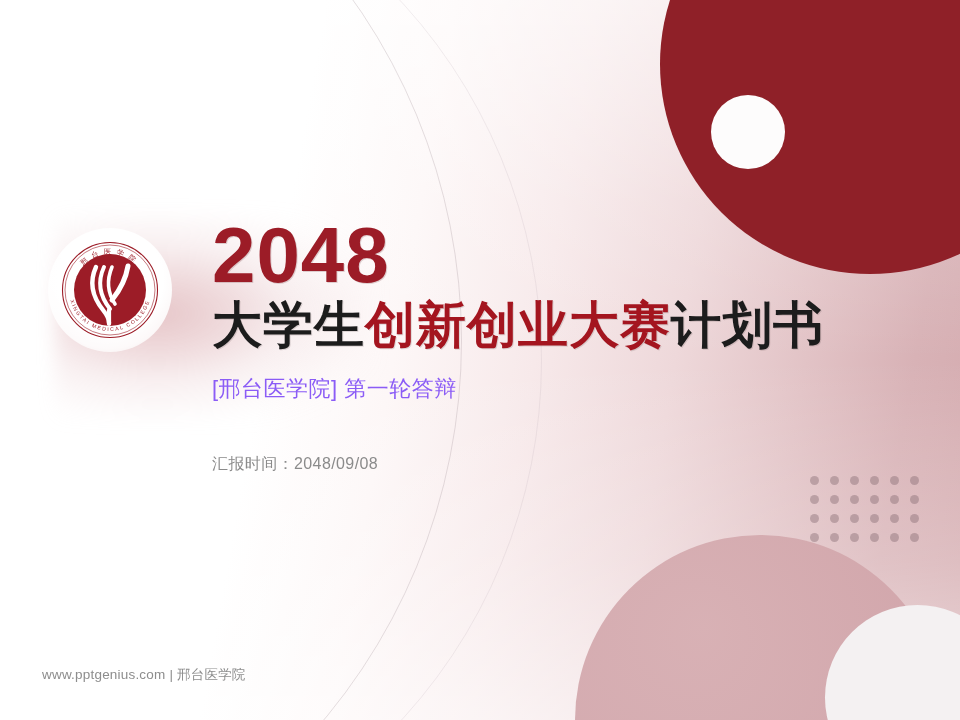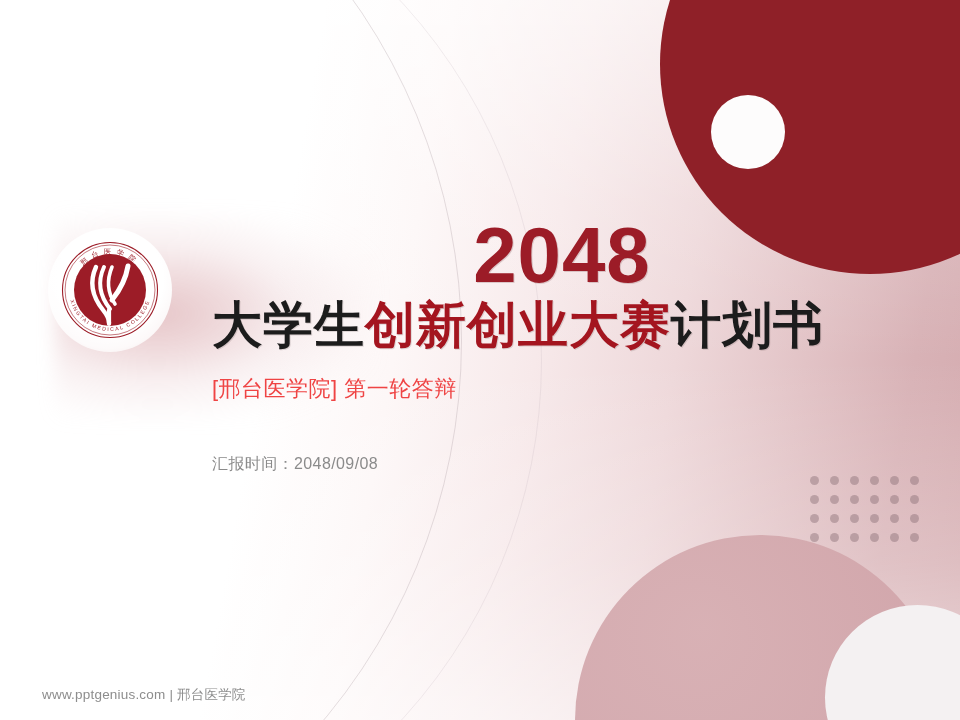--- a/index.html
+++ b/index.html
@@ -167,54 +167,53 @@
   }
   .year {
     font-family: "Liberation Sans", "DejaVu Sans", sans-serif;
     font-size: 78px;
     font-weight: bold;
     line-height: 0.95;
     letter-spacing: 1px;
     color: #9c1c27;
     margin: 0;
     text-shadow: 1px 1px 0 rgba(120,60,65,0.22);
-    text-align: center;
   }
   .headline {
     margin: 6px 0 0 0;
     font-size: 50px;
     font-weight: bold;
     line-height: 1.08;
     letter-spacing: 1px;
     white-space: nowrap;
     color: #1c1c1c;
     text-shadow: 1px 1px 0 rgba(90,70,72,0.18);
   }
   .headline .accent { color: #a4151f; text-align: center; }
   .subtitle {
     margin: 22px 0 0 0;
     font-size: 22px;
     font-weight: normal;
-    color: #ef4444;
+    color: #8b5cf6;
     letter-spacing: 0.5px;
   }
   .meta {
     margin-top: 46px;
     color: #8b8b8b;
     font-size: 16px;
     line-height: 1.78;
     letter-spacing: 0.4px;
   }
   .meta div { white-space: nowrap; }
 
   
   .footer {
     position: absolute;
     left: 42px;
-    bottom: 16px;
+    bottom: 36px;
     font-size: 13.5px;
     color: #8d8d8d;
     letter-spacing: 0.2px;
     white-space: nowrap;
   }
 </style>
 </head>
 <body>
 
 <div id="slide">

